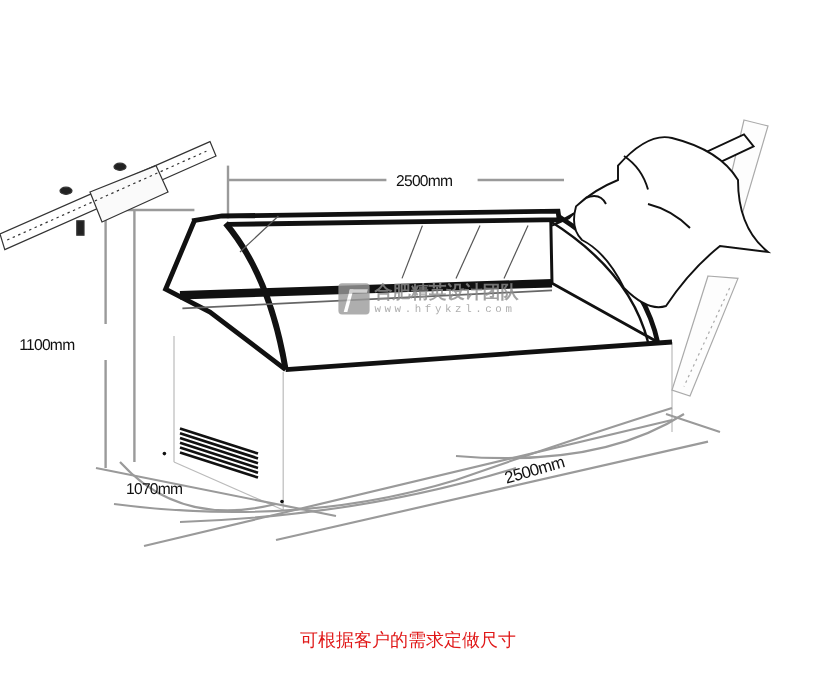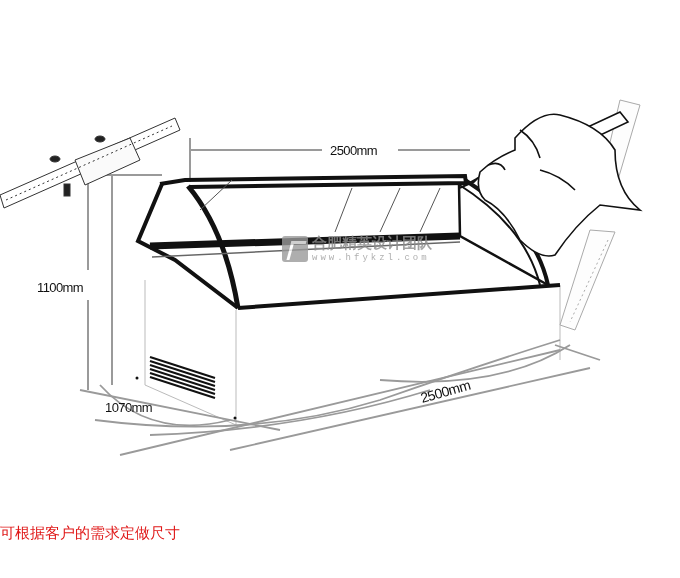--- a/index.html
+++ b/index.html
@@ -1,30 +1,30 @@
 <!DOCTYPE html>
 <html><head>
 <meta charset="utf-8">
 <style>
   html, body { margin: 0; padding: 0; background: #ffffff; }
   body { width: 680px; height: 578px; position: relative; overflow: hidden; font-family: "Liberation Sans", "DejaVu Sans", sans-serif; }
   .canvas { position: absolute; left: 0; top: 0; width: 680px; height: 578px; }
   svg.art { position: absolute; left: 0; top: 0; }
   .dim { position: absolute; font-family: "Liberation Sans", sans-serif; color: #111; font-size: 13px; letter-spacing: -0.6px; white-space: nowrap; }
   .dim-top { left: 330px; top: 143px; }
-  .dim-height { left: 37px; top: 280px; }
+  .dim-height { left: 16px; top: 280px; }
   .dim-depth { left: 105px; top: 400px; }
   .dim-width { left: 423px; top: 390px; transform: rotate(-16deg); transform-origin: left bottom; font-size: 14px; }
   .watermark { position: absolute; left: 282px; top: 232px; height: 34px; display: flex; align-items: center; gap: 4px; opacity: 0.8; }
   .wm-logo { width: 26px; height: 26px; background: #9a9a9a; border-radius: 3px; position: relative; }
   .wm-logo::after { content: ""; position: absolute; left: 7px; top: 5px; width: 12px; height: 16px; border-left: 3px solid #fff; border-top: 3px solid #fff; transform: skewX(-15deg); }
   .wm-text { display: flex; flex-direction: column; line-height: 1; }
   .wm-title { font-family: "DejaVu Sans", sans-serif; font-weight: bold; font-size: 15px; color: #8c8c8c; letter-spacing: 0px; }
   .wm-url { font-family: Liberation Mono, monospace; font-size: 9px; color: #9a9a9a; letter-spacing: 3px; margin-top: 3px; }
-  .caption { position: absolute; left: 0; width: 680px; top: 524px; text-align: left; color: #e01818; font-family: "DejaVu Sans", sans-serif; font-size: 15px; letter-spacing: 0px; }
+  .caption { position: absolute; left: 0; width: 680px; top: 524px; text-align: center; color: #e01818; font-family: "DejaVu Sans", sans-serif; font-size: 15px; letter-spacing: 0px; }
 </style>
 </head>
 <body>
 
 <div class="canvas">
 
   <svg class="art" width="680" height="578" viewBox="0 0 680 578">
 
     <g stroke="#9a9a9a" stroke-width="2" fill="none">
       <line x1="190" y1="150" x2="322" y2="150"></line>

